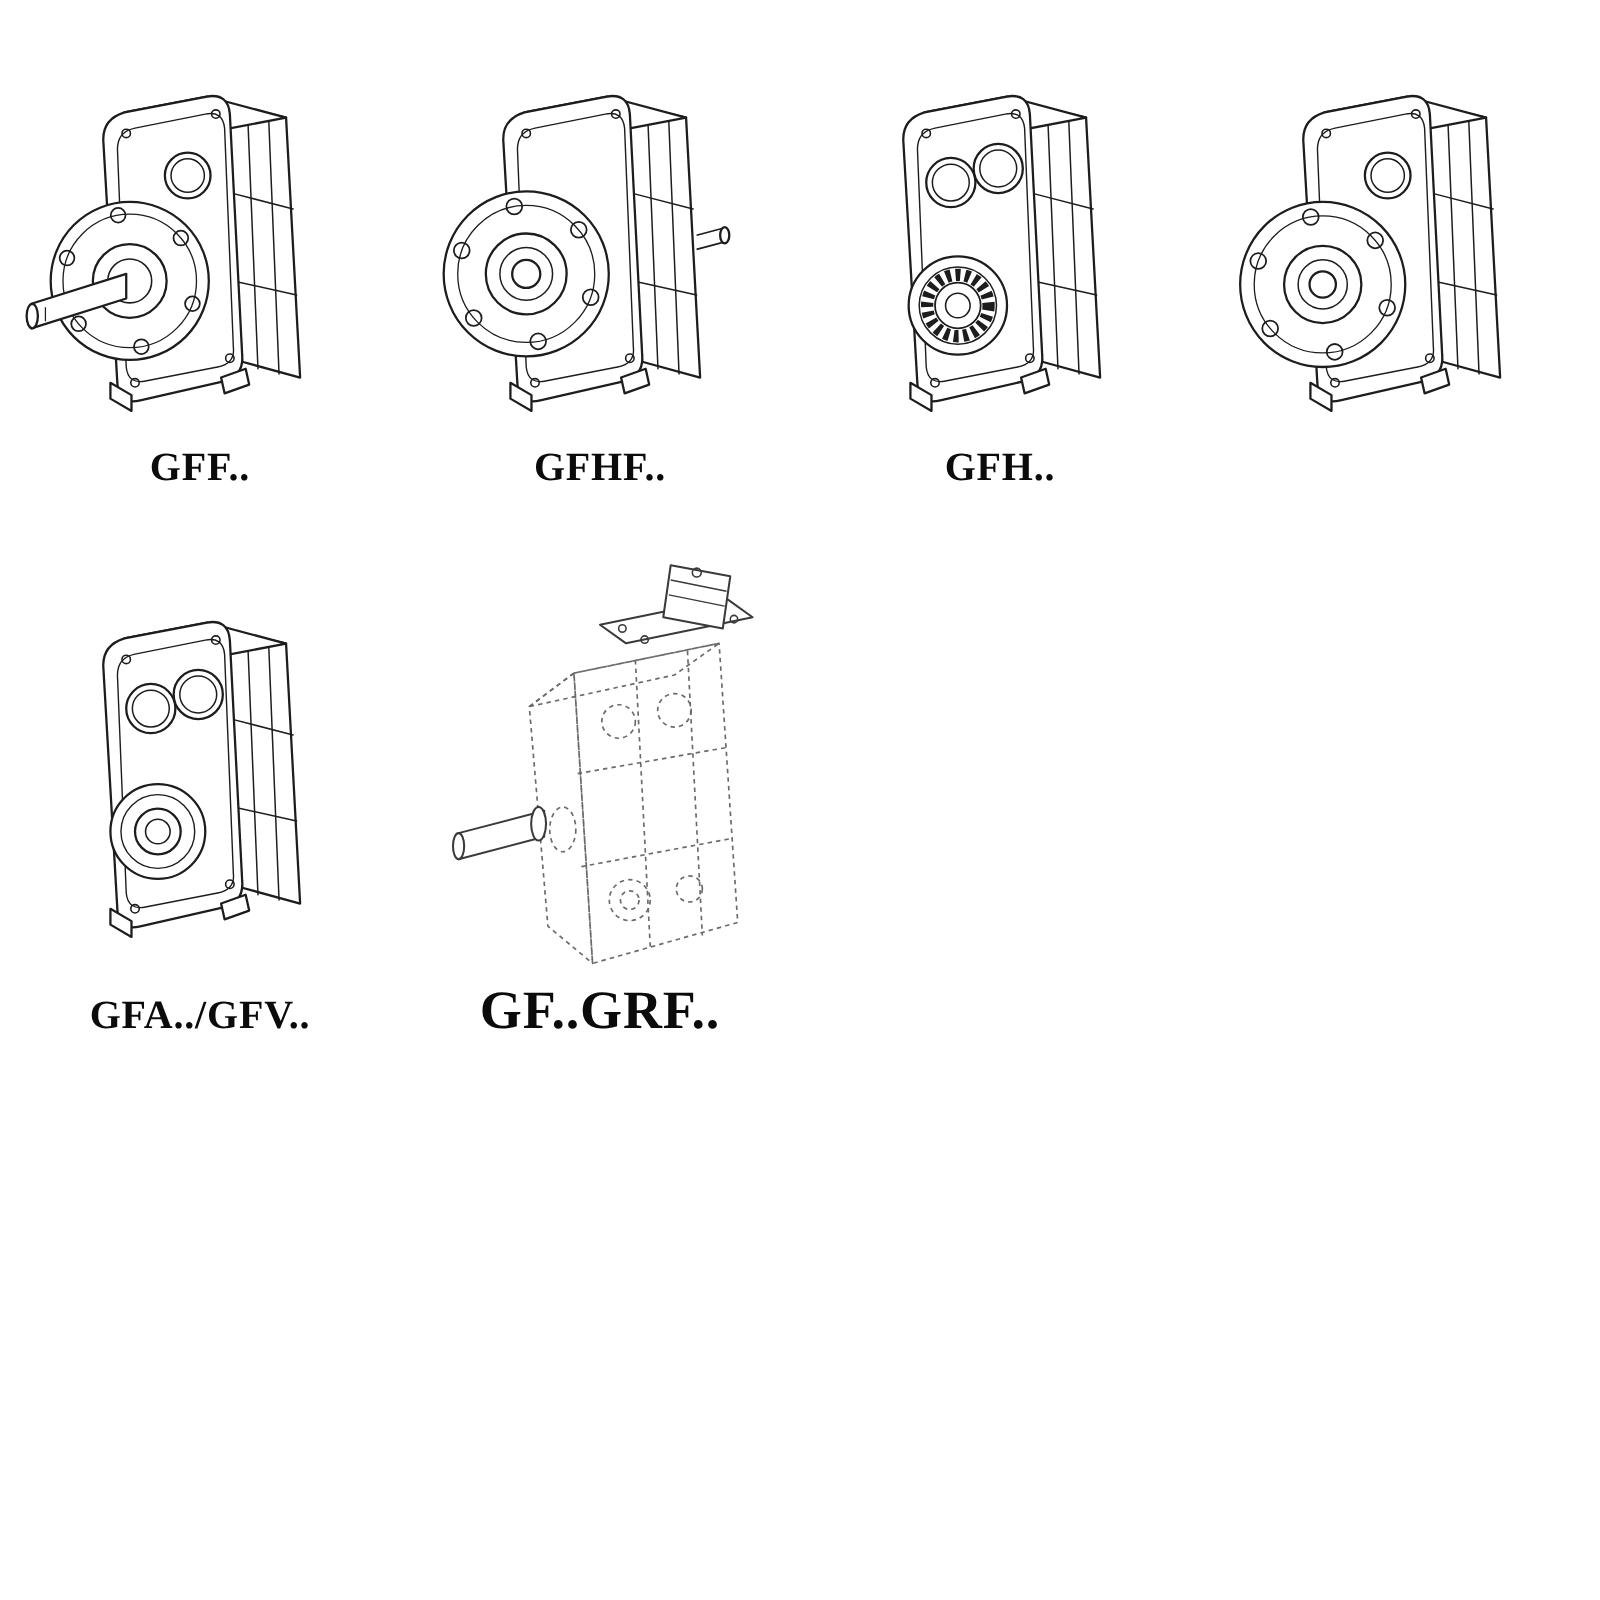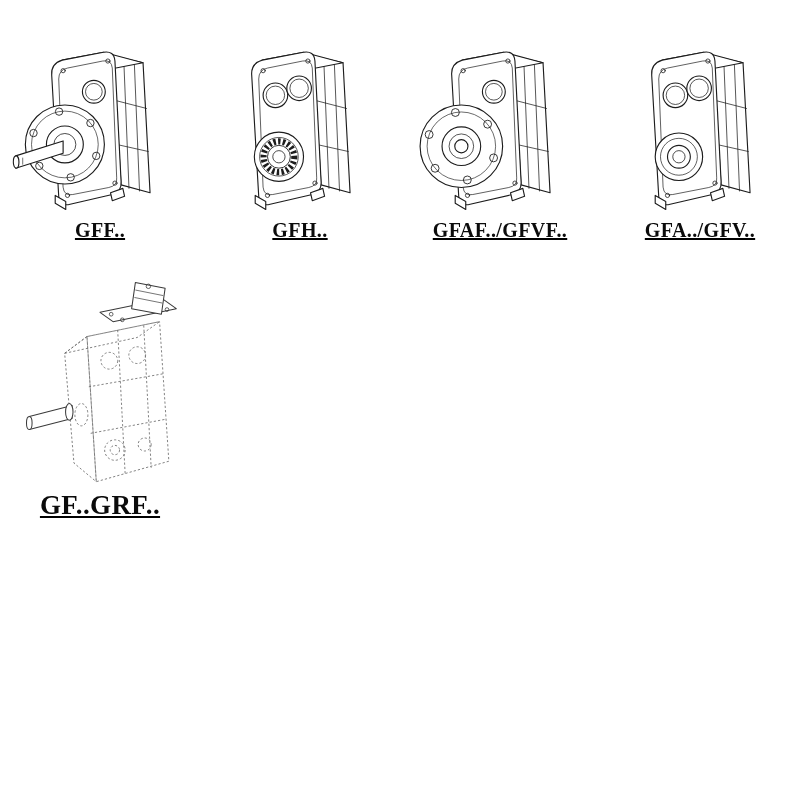--- a/index.html
+++ b/index.html
@@ -13,21 +13,21 @@
   .page {
     width: 800px; height: 800px;
     display: grid;
     grid-template-columns: repeat(4, 200px);
     grid-template-rows: repeat(3, 1fr);
     background: #ffffff;
   }
   figure.cell {
     margin: 12px; padding: 2px 0 6px;
     display: flex; flex-direction: column;
-    align-items: center; justify-content: center; text-decoration: underline;
+    align-items: center; justify-content: space-between;
   }
   .art { width: 178px; height: 202px; display: block; }
   .art-lg { width: 192px; height: 214px; }
   .label {
     font-weight: 700; font-size: 20px; line-height: 1.05;
     letter-spacing: 0.4px; color: #0b0b0b; text-align: center;
     white-space: nowrap;
   }
   .label.lg { font-size: 27px; }
   figure.boxed { border: 1.5px solid #cdcdcd; }
@@ -281,36 +281,41 @@
 
   <figure class="cell">
     <svg class="art" viewBox="0 0 200 230">
         <use href="#sym-gff"></use>
       </svg>
     <figcaption class="label">GFF..</figcaption>
   </figure>
 
 
 
+  <figure class="cell">
+    <svg class="art" viewBox="0 0 200 230">
+        <use href="#sym-hf"></use>
+      </svg>
+    <figcaption class="label">GFHF..</figcaption>
+  </figure>
 
   <figure class="cell">
     <svg class="art" viewBox="0 0 200 230">
         <use href="#sym-gfh"></use>
       </svg>
     <figcaption class="label">GFH..</figcaption>
   </figure>
 
 
 
 
   <figure class="cell">
     <svg class="art" viewBox="0 0 200 230">
         <use href="#sym-gfaf"></use>
       </svg>
-    <figcaption class="label">GFAF../GFVF..</figcaption>
   </figure>
 
   <figure class="cell">
     <svg class="art" viewBox="0 0 200 230">
         <use href="#sym-hollow"></use>
       </svg>
     <figcaption class="label">GFA../GFV..</figcaption>
   </figure>
 
   <figure class="cell">

